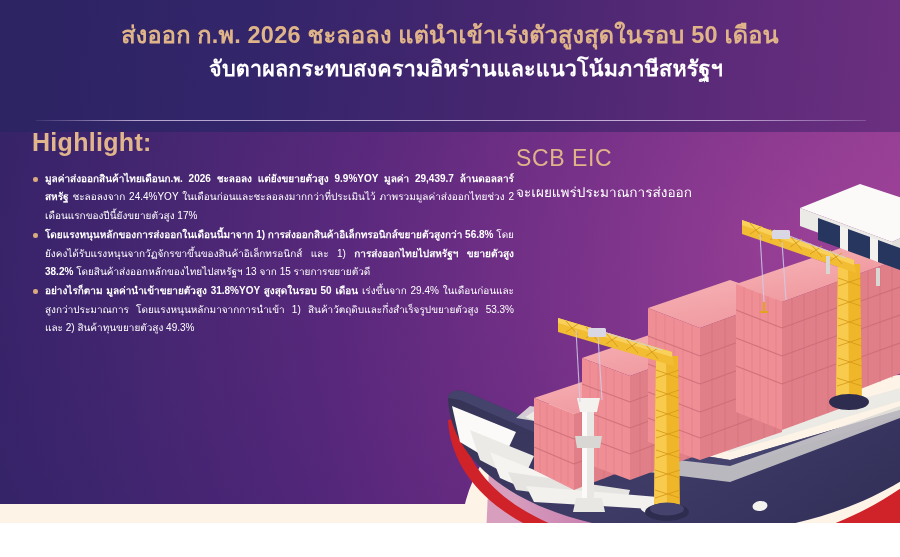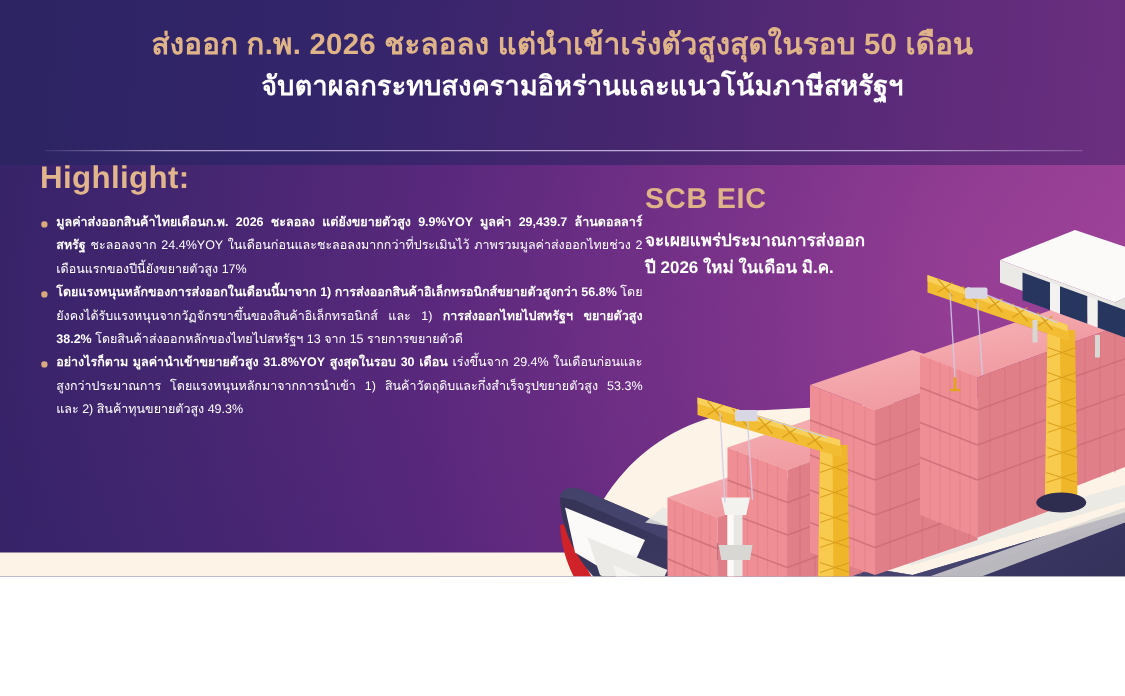--- a/index.html
+++ b/index.html
@@ -3,21 +3,21 @@
 <meta charset="utf-8">
 <style>
   * { box-sizing: border-box; margin: 0; padding: 0; }
   html, body {
     width: 900px; height: 557px;
     overflow: hidden;
     font-family: "Liberation Sans", "DejaVu Sans", sans-serif;
   }
   #stage {
     position: relative;
-    width: 900px; height: 461px;
+    width: 900px; height: 523px;
     background: #2b2361;
     overflow: hidden;
   }
   
   .bg-base {
     position: absolute; inset: 0;
     background:
       radial-gradient(ellipse 1100px 700px at 88% 46%, #a0449a 0%, #8c3a90 22%, #6e2c82 45%, #4c2375 68%, #332168 86%, #2a2062 100%);
   }
   .bg-tint {
@@ -85,25 +85,25 @@
     width: 4.5px; height: 4.5px; border-radius: 50%;
     background: #d9ab7f;
   }
   ul.bullets > li b { font-weight: bold; }
 
   
   .eic-col {
     position: absolute; left: 516px; top: 145px; width: 260px; z-index: 16;
   }
   .eic-title {
-    font-size: 23px; font-weight: bold; color: #e0b489;
+    font-size: 23px; font-weight: normal; color: #e0b489;
     letter-spacing: .6px; margin-bottom: 10px;
   }
   .eic-sub {
-    font-size: 13.6px; font-weight: bold; color: #ffffff;
+    font-size: 13.6px; font-weight: normal; color: #ffffff;
     line-height: 21px;
   }
 
   
   .ship-wrap {
     position: absolute; left: 430px; top: 160px;
     width: 520px; height: 400px; z-index: 8;
   }
   .ship-wrap svg { display: block; }
 </style>
@@ -420,25 +420,24 @@
     <div class="title-line1">ส่งออก ก.พ. 2026 ชะลอลง แต่นำเข้าเร่งตัวสูงสุดในรอบ 50 เดือน</div>
     <div class="title-line2">จับตาผลกระทบสงครามอิหร่านและแนวโน้มภาษีสหรัฐฯ</div>
   </div>
   <div class="divider"></div>
 
   <div class="highlight-col">
     <div class="highlight-heading">Highlight:</div>
     <ul class="bullets">
       <li><b>มูลค่าส่งออกสินค้าไทยเดือนก.พ. 2026 ชะลอลง แต่ยังขยายตัวสูง 9.9%YOY มูลค่า 29,439.7 ล้านดอลลาร์สหรัฐ</b><span> ชะลอลงจาก 24.4%YOY ในเดือนก่อนและชะลอลงมากกว่าที่ประเมินไว้ ภาพรวมมูลค่าส่งออกไทยช่วง 2 เดือนแรกของปีนี้ยังขยายตัวสูง 17%</span></li>
       <li><b>โดยแรงหนุนหลักของการส่งออกในเดือนนี้มาจาก  1)  การส่งออกสินค้าอิเล็กทรอนิกส์ขยายตัวสูงกว่า 56.8%</b><span> โดยยังคงได้รับแรงหนุนจากวัฏจักรขาขึ้นของสินค้าอิเล็กทรอนิกส์ และ 1) </span><b>การส่งออกไทยไปสหรัฐฯ ขยายตัวสูง 38.2%</b><span> โดยสินค้าส่งออกหลักของไทยไปสหรัฐฯ 13 จาก 15 รายการขยายตัวดี</span></li>
-      <li><b>อย่างไรก็ตาม  มูลค่านำเข้าขยายตัวสูง 31.8%YOY  สูงสุดในรอบ 30 เดือน</b><span> เร่งขึ้นจาก 29.4% ในเดือนก่อนและสูงกว่าประมาณการ โดยแรงหนุนหลักมาจากการนำเข้า 1) สินค้าวัตถุดิบและกึ่งสำเร็จรูปขยายตัวสูง 53.3% และ 2) สินค้าทุนขยายตัวสูง 49.3%</span></li>
+      <li><b>อย่างไรก็ตาม  มูลค่านำเข้าขยายตัวสูง 31.8%YOY  สูงสุดในรอบ 50 เดือน</b><span> เร่งขึ้นจาก 29.4% ในเดือนก่อนและสูงกว่าประมาณการ โดยแรงหนุนหลักมาจากการนำเข้า 1) สินค้าวัตถุดิบและกึ่งสำเร็จรูปขยายตัวสูง 53.3% และ 2) สินค้าทุนขยายตัวสูง 49.3%</span></li>
     </ul>
   </div>
 
   <div class="eic-col">
     <div class="eic-title">SCB EIC</div>
     <div class="eic-sub">
       <div>จะเผยแพร่ประมาณการส่งออก</div>
-      <div>ปี 2026 ใหม่ ในเดือน มิ.ค.</div>
     </div>
   </div>
 
 </div>
 
 </body></html>

